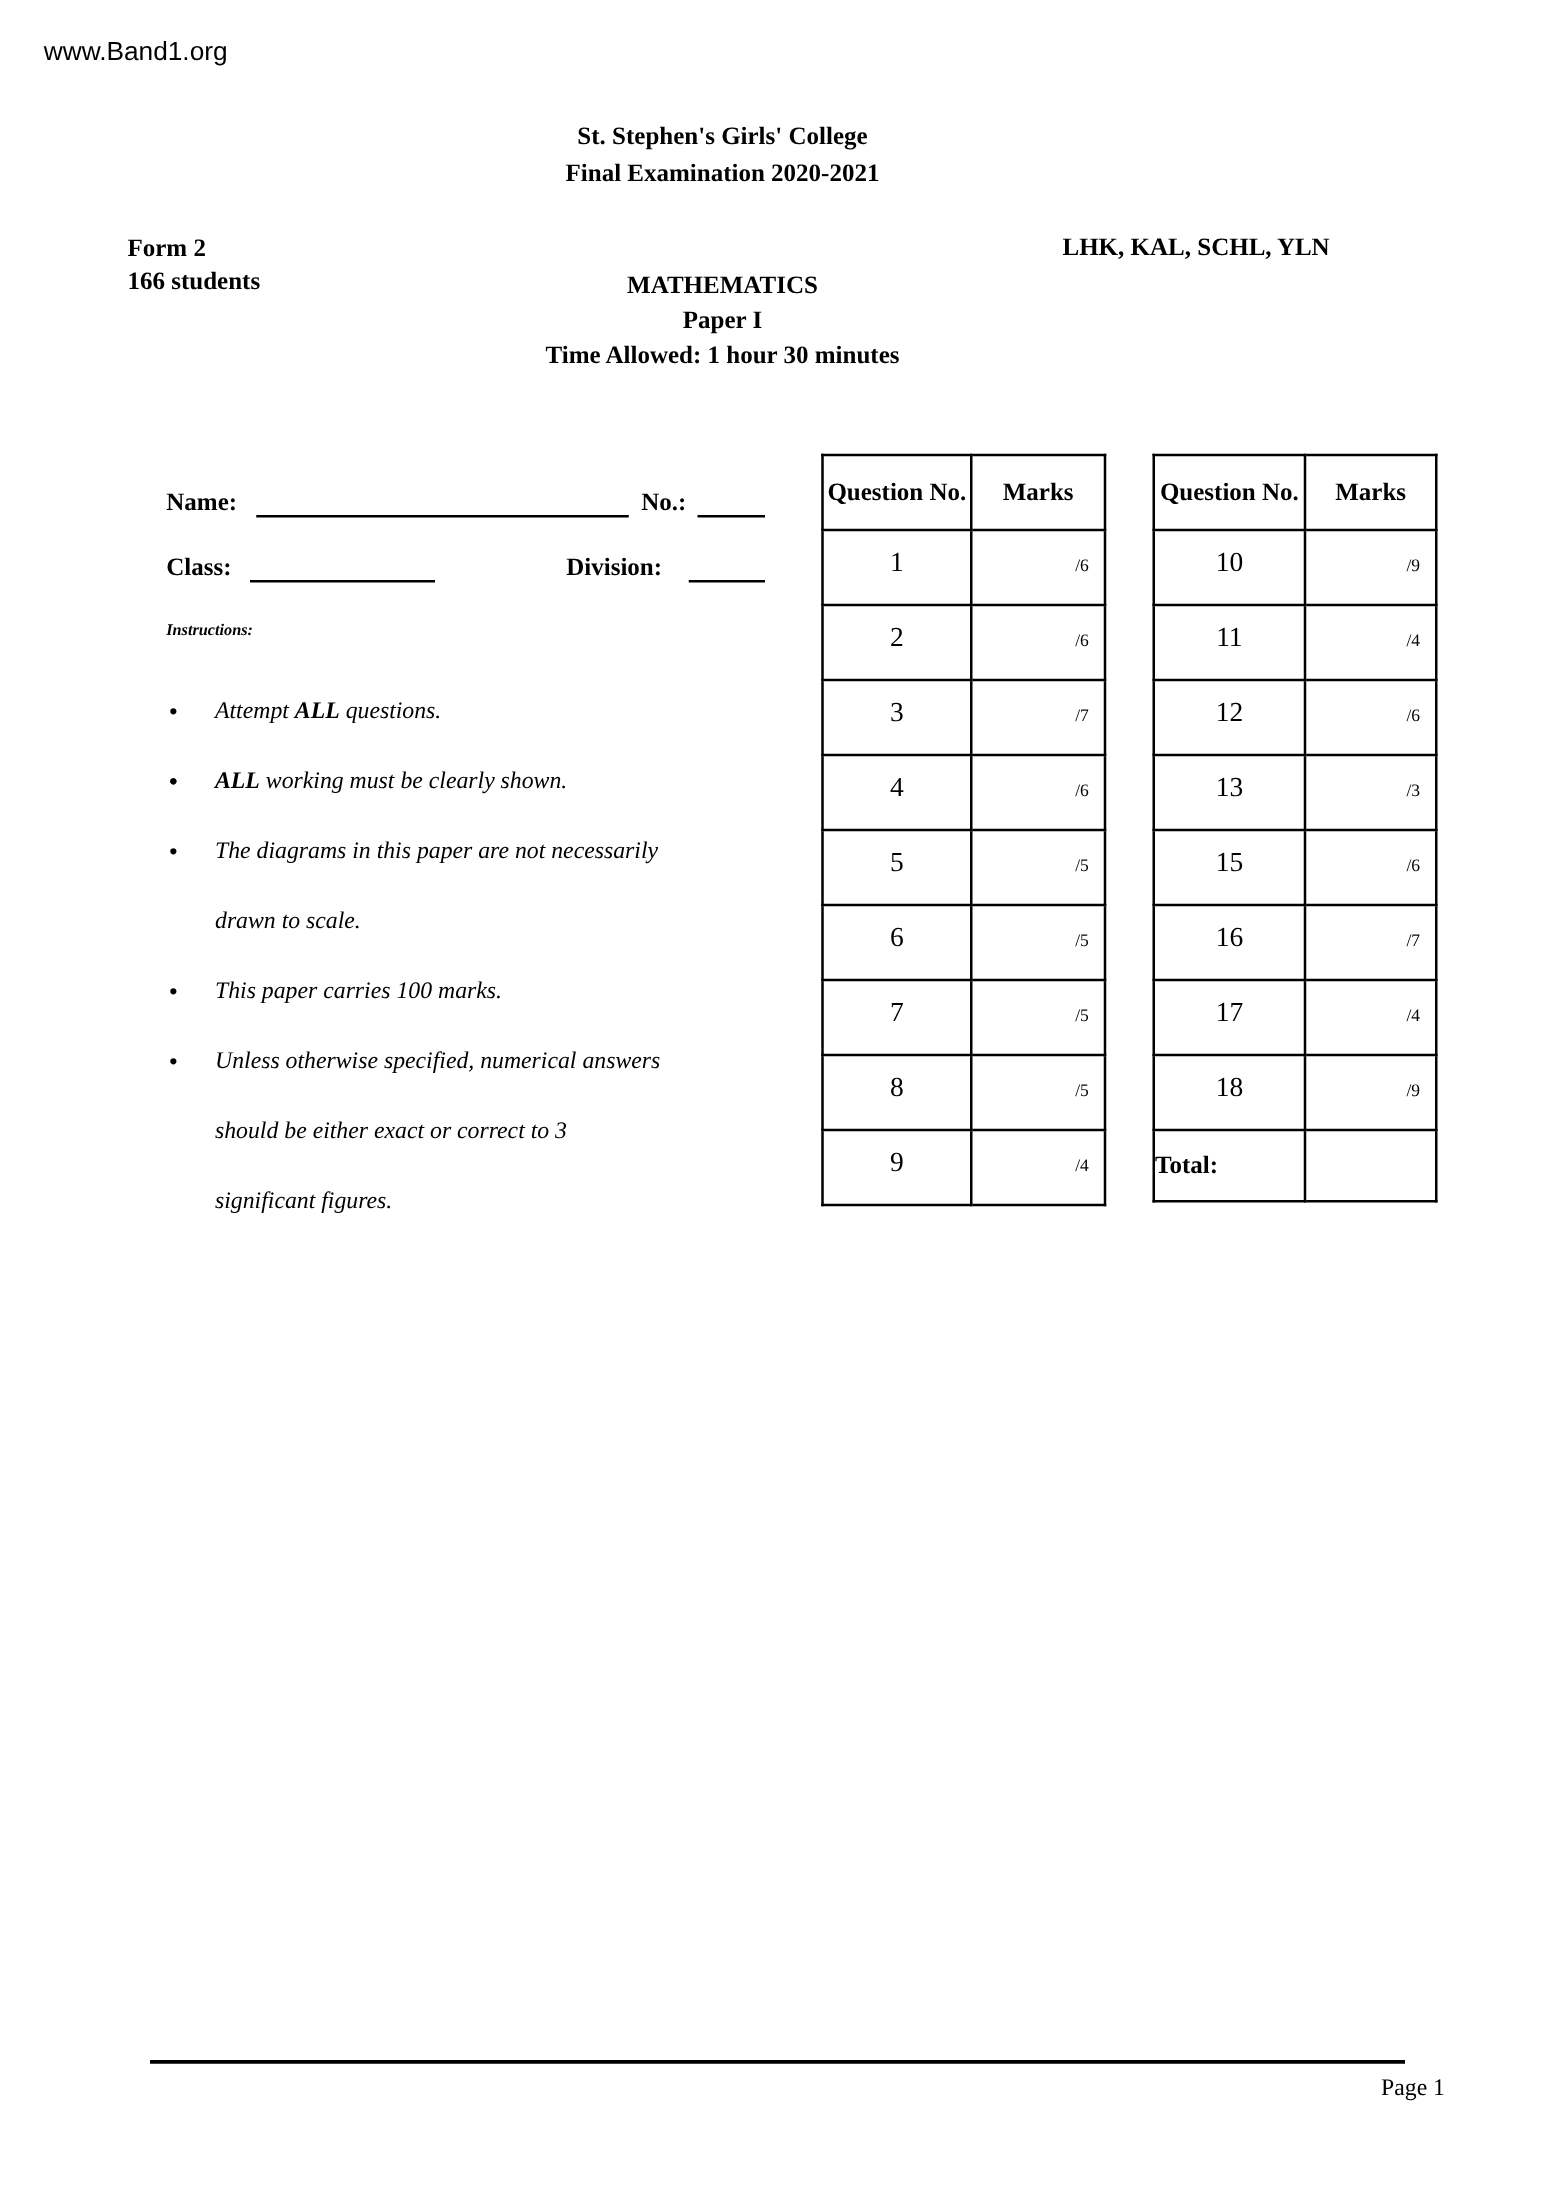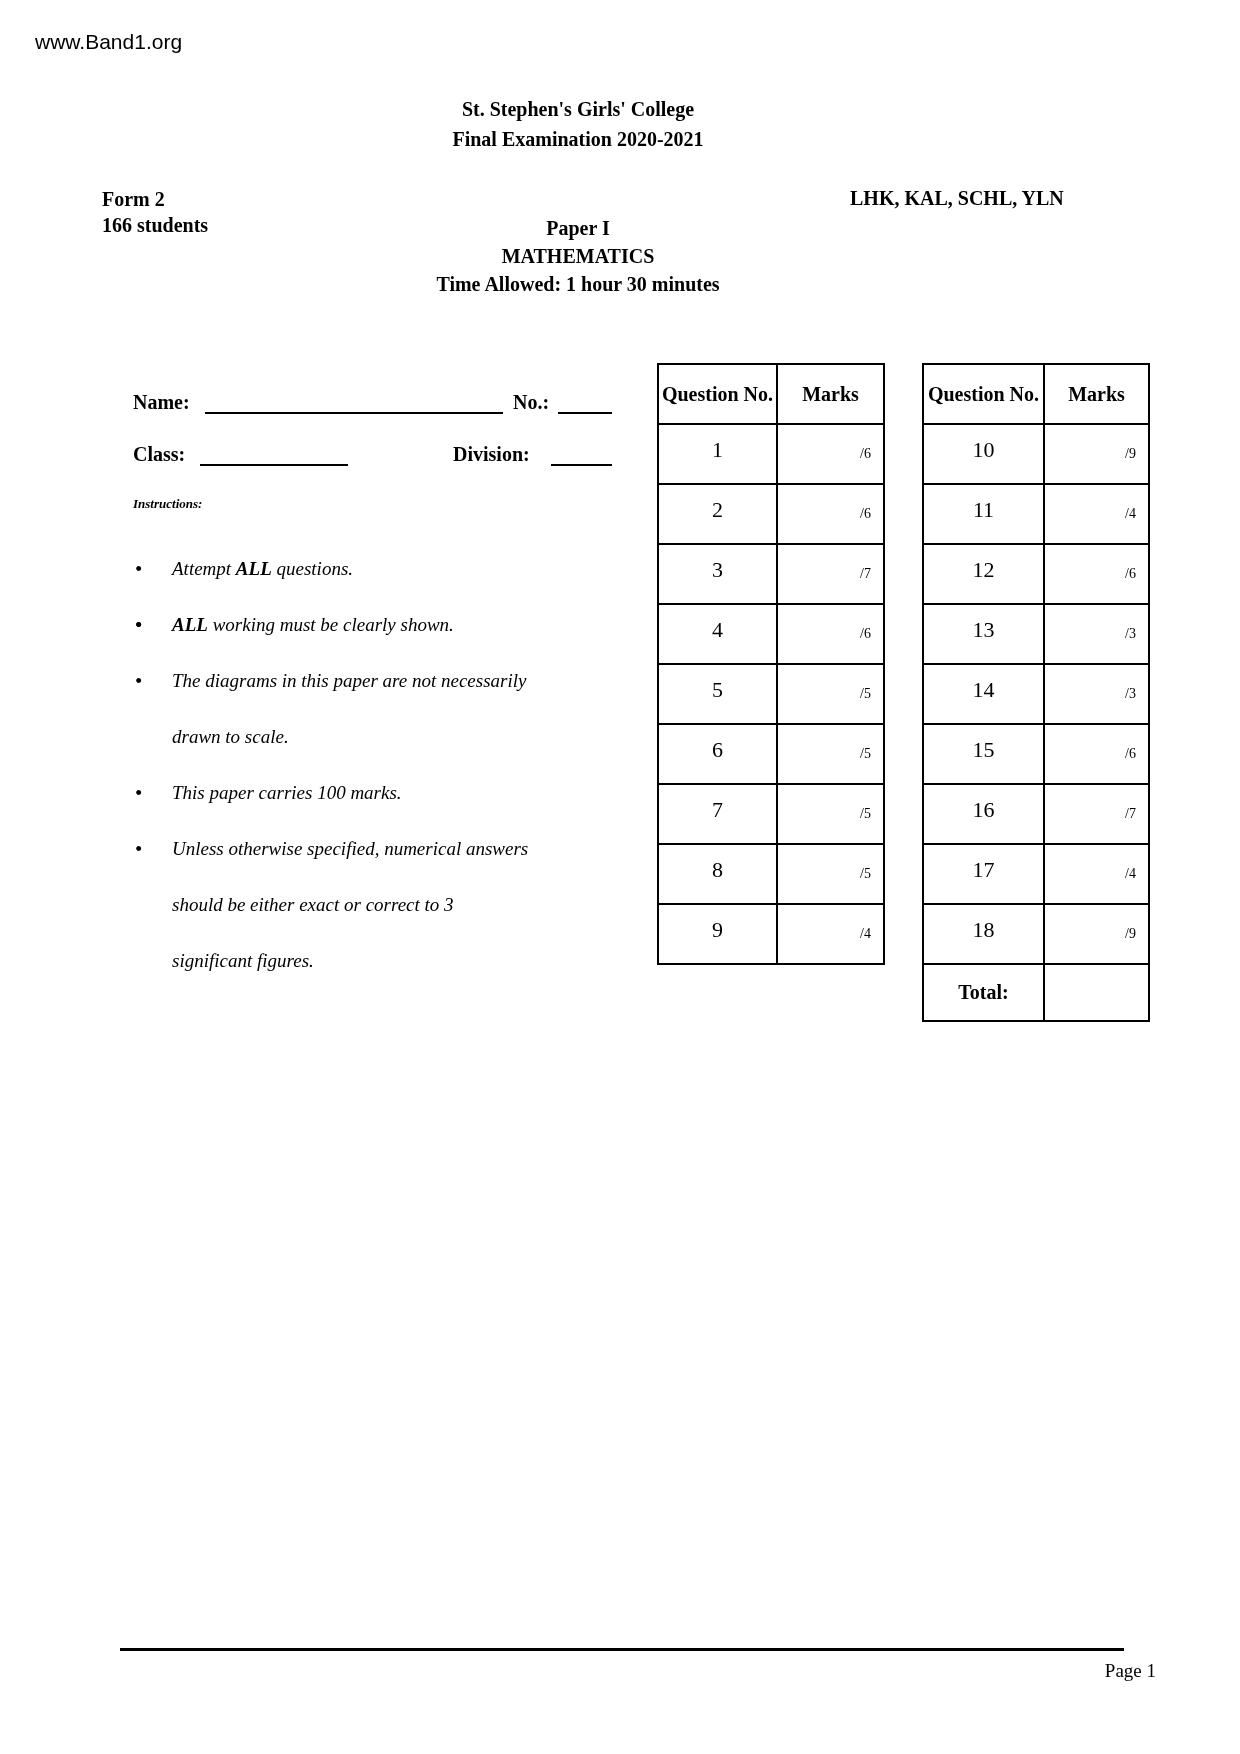--- a/index.html
+++ b/index.html
@@ -81,21 +81,20 @@
   }
   td.mcell {
     font-size: 14px;
     text-align: right;
     vertical-align: middle;
     padding-right: 12px;
   }
   td.total-cell {
     font-size: 20px;
     font-weight: bold;
-    text-align: center;
     vertical-align: middle;
   }
   .footer-rule {
     position: absolute;
     left: 120px;
     top: 1648px;
     width: 1004px;
     height: 3px;
     background: #000;
   }
@@ -114,22 +113,22 @@
   </div>
 
   <div class="abs form-block" style="left:102px; top:186px;">
     <div>Form 2</div>
     <div>166 students</div>
   </div>
 
   <div class="abs codes" style="left:850px; top:187px;">LHK, KAL, SCHL, YLN</div>
 
   <div class="center-band subject-block" style="top:214px;">
+    <div>MATHEMATICS</div>
     <div>Paper I</div>
-    <div>MATHEMATICS</div>
     <div>Time Allowed: 1 hour 30 minutes</div>
   </div>
 
   <div class="abs field-label" style="left:133px; top:391px;">Name:</div>
   <div class="blank" style="left:205px; top:392px; width:298px;"></div>
   <div class="abs field-label" style="left:513px; top:391px;">No.:</div>
   <div class="blank" style="left:558px; top:392px; width:54px;"></div>
 
   <div class="abs field-label" style="left:133px; top:443px;">Class:</div>
   <div class="blank" style="left:200px; top:444px; width:148px;"></div>
@@ -219,24 +218,20 @@
         </tr>
         <tr class="qrow">
           <td class="qcell">12</td>
           <td class="mcell">/6</td>
         </tr>
         <tr class="qrow">
           <td class="qcell">13</td>
           <td class="mcell">/3</td>
         </tr>
         <tr class="qrow">
-          <td class="qcell">14</td>
-          <td class="mcell">/3</td>
-        </tr>
-        <tr class="qrow">
           <td class="qcell">15</td>
           <td class="mcell">/6</td>
         </tr>
         <tr class="qrow">
           <td class="qcell">16</td>
           <td class="mcell">/7</td>
         </tr>
         <tr class="qrow">
           <td class="qcell">17</td>
           <td class="mcell">/4</td>

